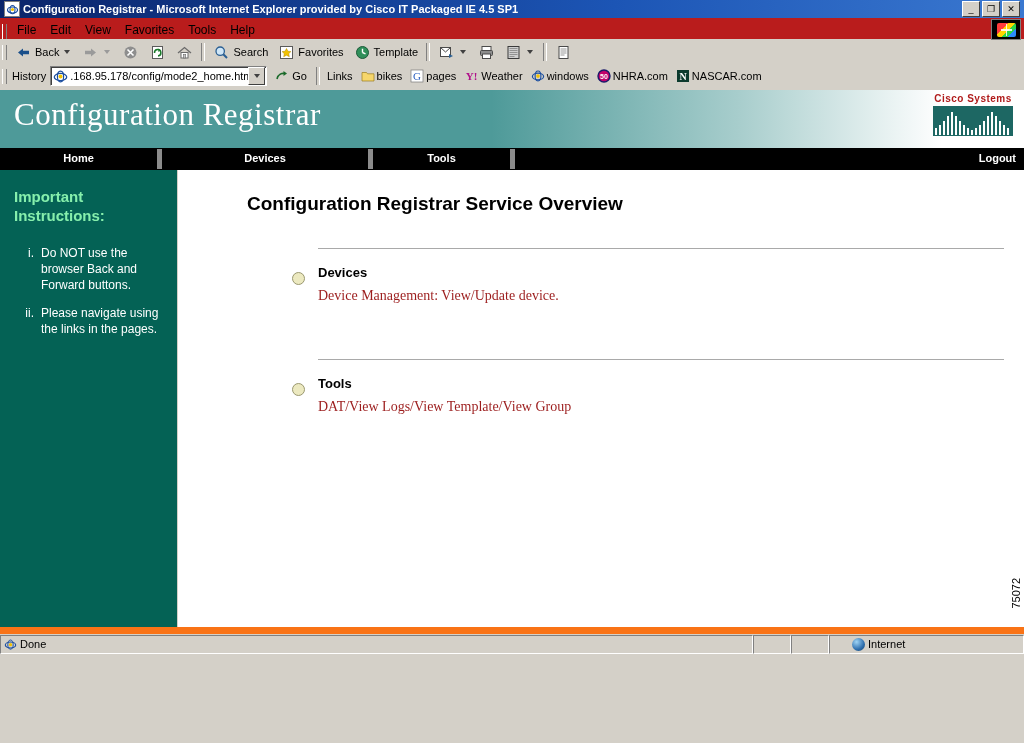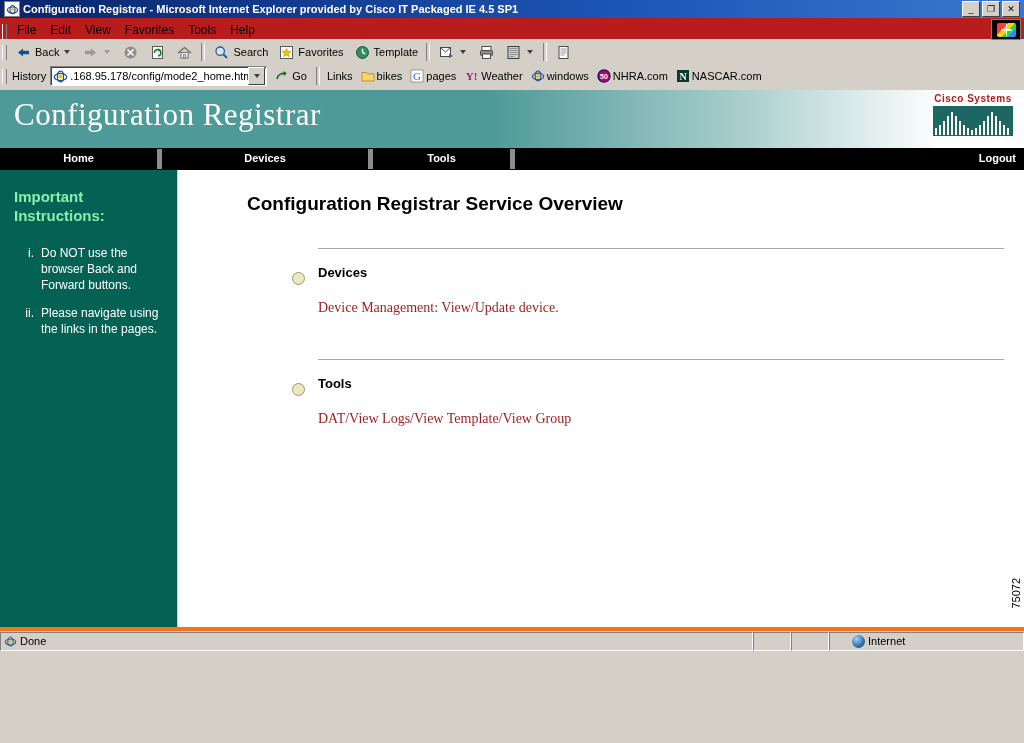--- a/index.html
+++ b/index.html
@@ -187,34 +187,34 @@
   .hr{height:1px;background:#a9a9a9;width:686px;}
   .bullet{
     position:absolute;left:-26px;top:24px;
     width:11px;height:11px;border-radius:50%;
     background:#ece9c0;border:1px solid #9a9870;
   }
   .sec-head{
     margin-top:16px;font-size:13px;font-weight:bold;color:#000;
   }
   .sec-desc{
-    margin-top:20px;
+    margin-top:8px;
     font-family:"Liberation Serif", serif;
     font-size:14px;color:#9c1d1d;
   }
   .sidecode{
     position:absolute;right:2px;bottom:18px;
     font-size:11px;color:#000;
     writing-mode:vertical-rl;transform:rotate(180deg);
     letter-spacing:0px;
   }
   
   .statusbar{
     height:20px;display:flex;align-items:center;
-    background:#d4d0c8;border-top:4px solid #f97316;
+    background:#d4d0c8;border-top:7px solid #f97316;
   }
   .status-cell{
     height:17px;display:flex;align-items:center;gap:3px;
     border:1px solid;border-color:#808080 #fff #fff #808080;
     padding:0 3px;font-size:11px;color:#000;
   }
   .sb-main{flex:1 1 auto;}
   .sb-sm{width:30px;}
   .sb-zone{width:168px;padding-left:22px;}
   .globe{

